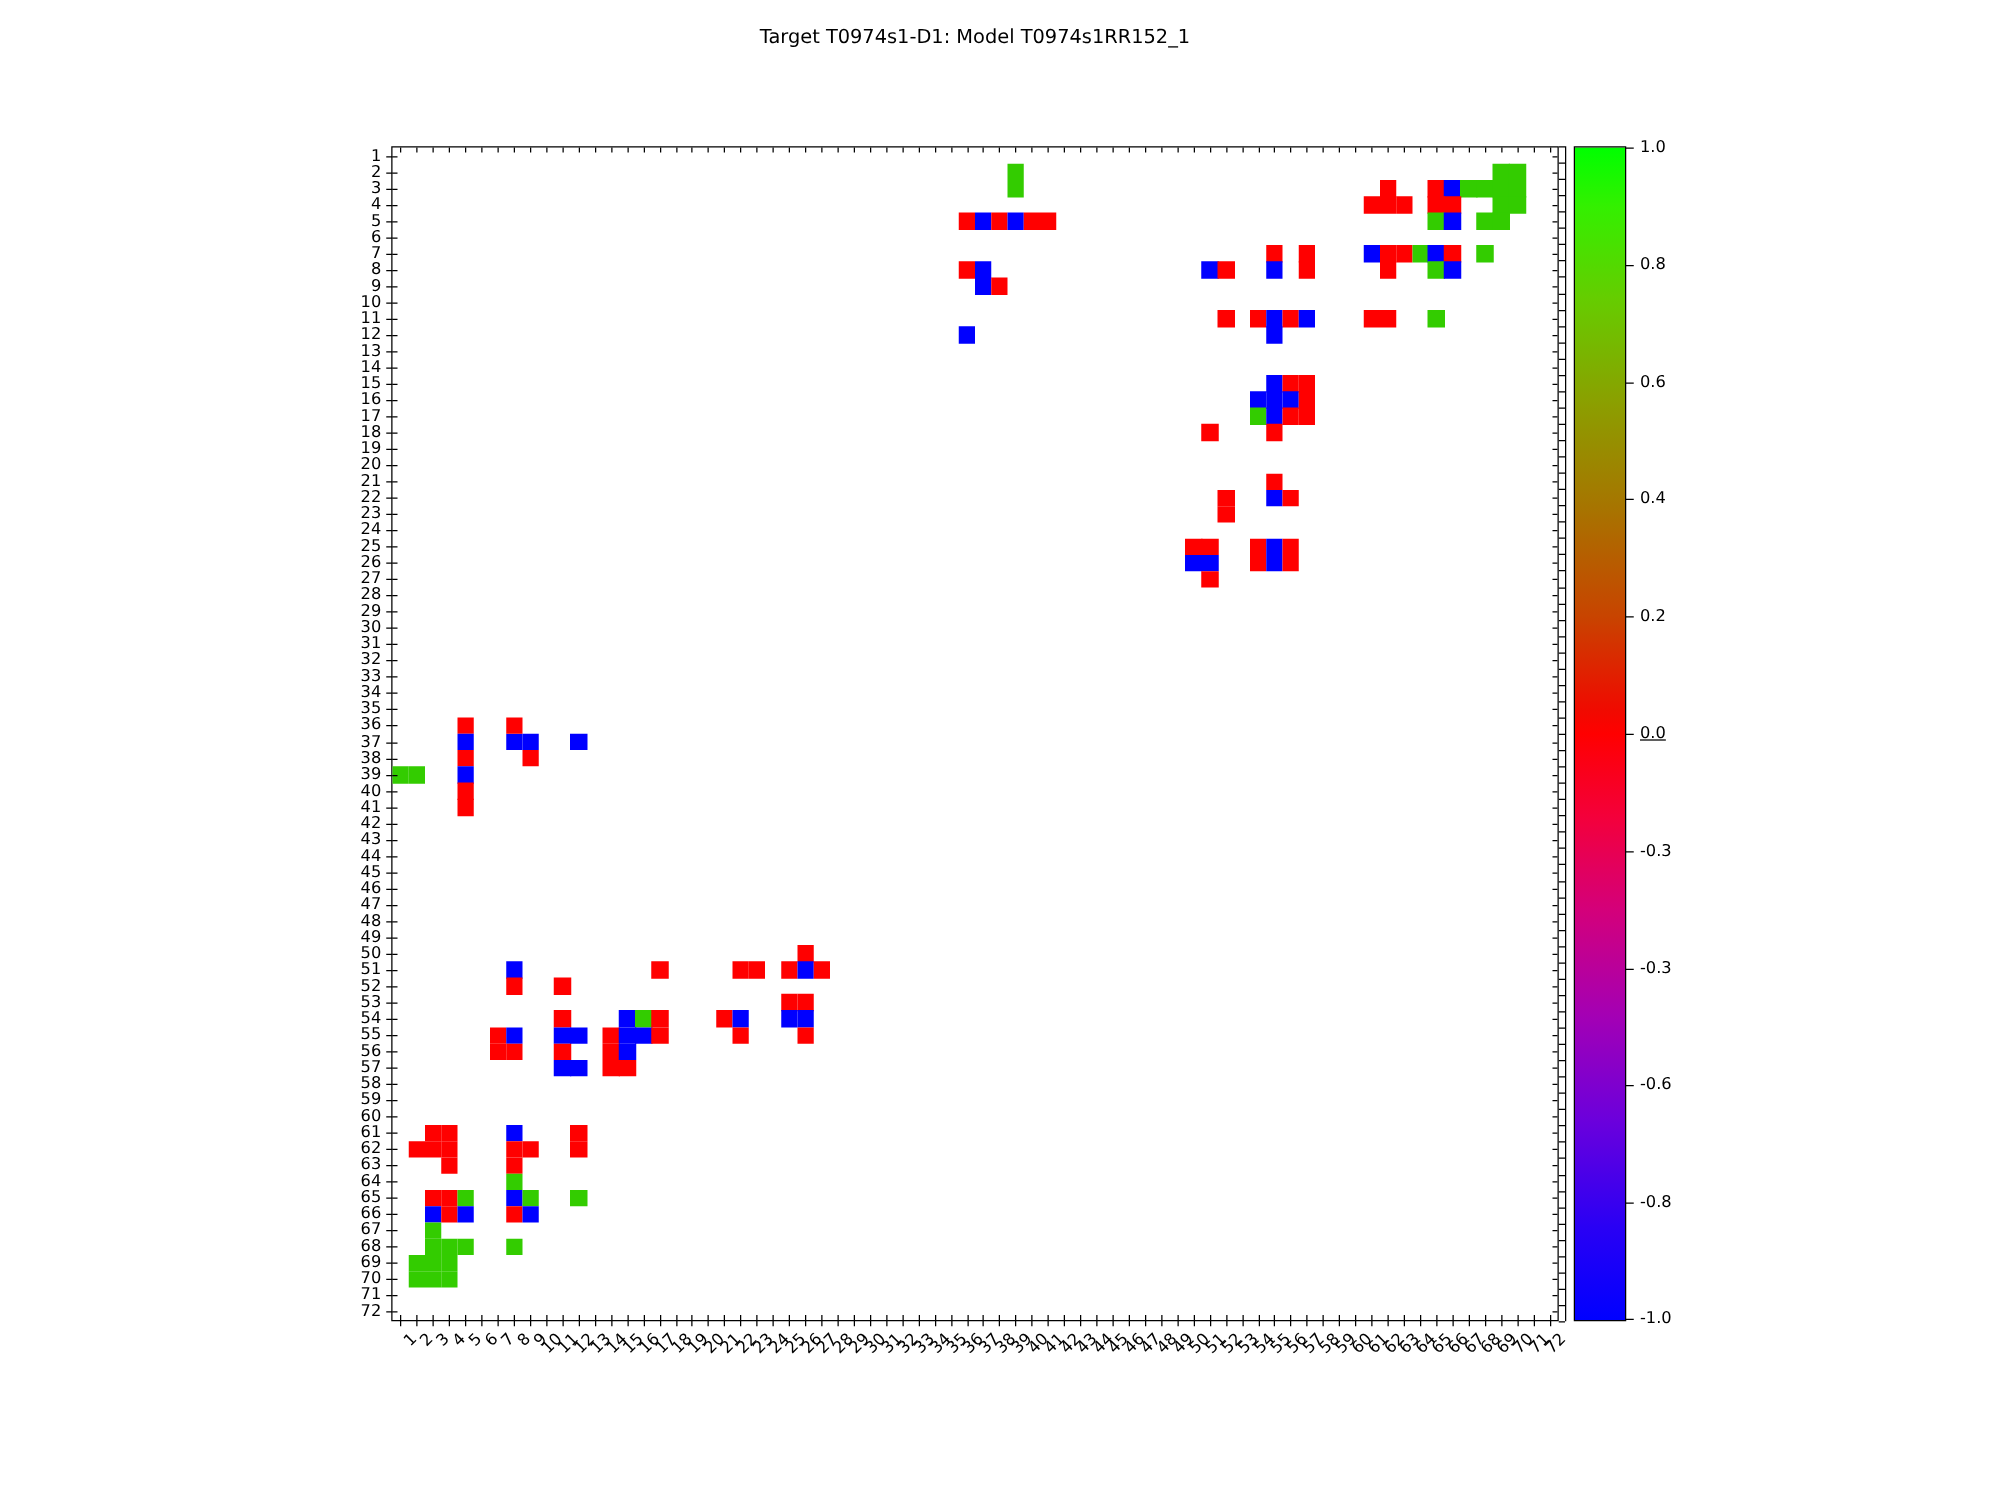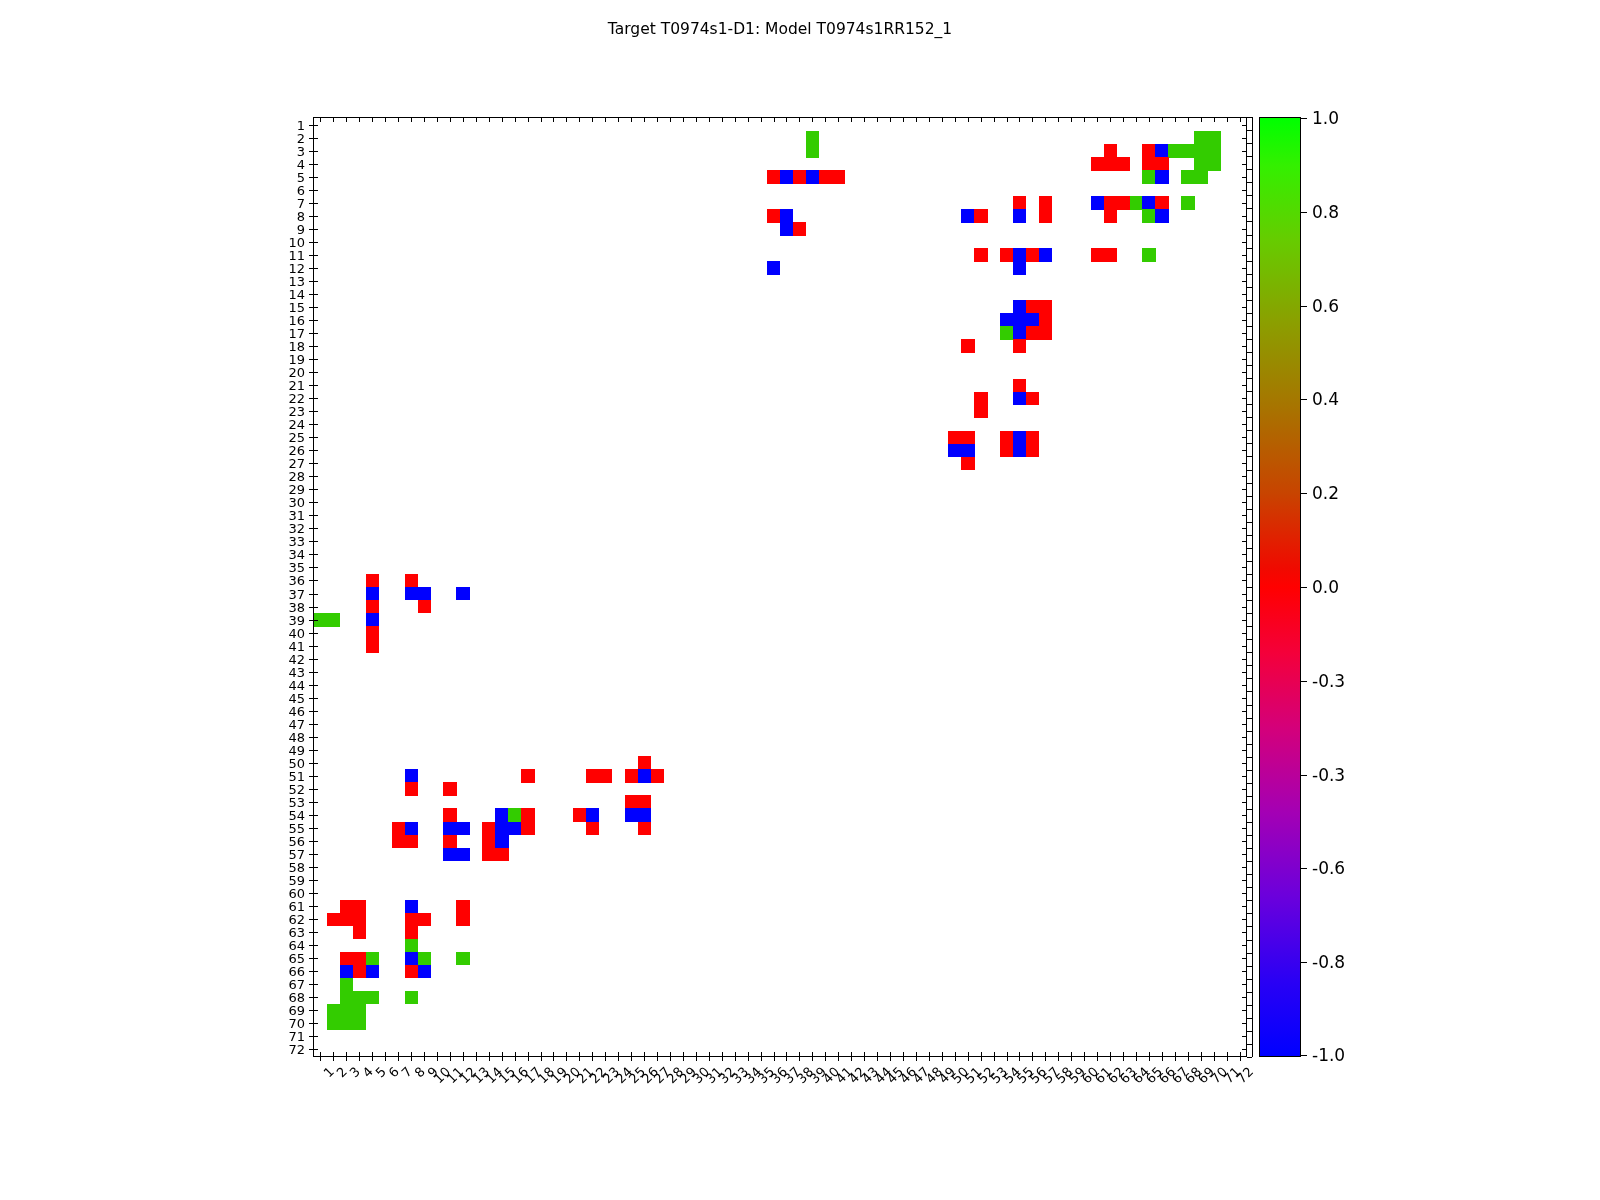--- a/index.html
+++ b/index.html
@@ -42,21 +42,21 @@
           #c84400 40%,
           #f00a00 48%,
           #ff0000 50%,
           #f4003a 57%,
           #d4007a 65%,
           #a400b4 74%,
           #6b00dc 83%,
           #2a00f4 92%,
           #0000ff 100%);}
   .cbtick{position:absolute;left:100%;width:7px;height:1px;background:#000;}
-  .cblabel{position:absolute;left:100%;margin-left:12px;font-size:17px;
+  .cblabel{position:absolute;left:100%;margin-left:12px;font-size:13px;
            transform:translateY(-50%);white-space:nowrap;color:#000;}
 
   
   #cbar-spine{position:absolute;left:1252px;top:117px;width:1.1px;height:940px;background:#000;}
   .cbspine-tick{position:absolute;left:-5px;width:5px;height:1px;background:#000;}
 </style>
 </head>
 <body>
 <div id="root">
 
@@ -1043,21 +1043,21 @@
       <div class="cblabel" style="top: 0px;">1.0</div>
       <div class="cbtick" style="top: 93.8px;"></div>
       <div class="cblabel" style="top: 93.8px;">0.8</div>
       <div class="cbtick" style="top: 187.6px;"></div>
       <div class="cblabel" style="top: 187.6px;">0.6</div>
       <div class="cbtick" style="top: 281.4px;"></div>
       <div class="cblabel" style="top: 281.4px;">0.4</div>
       <div class="cbtick" style="top: 375.2px;"></div>
       <div class="cblabel" style="top: 375.2px;">0.2</div>
       <div class="cbtick" style="top: 469px;"></div>
-      <div class="cblabel" style="top: 469px;">0.0</div>
+      <div class="cblabel" style="top: 469px; text-decoration: underline;">0.0</div>
       <div class="cbtick" style="top: 562.8px;"></div>
       <div class="cblabel" style="top: 562.8px;">-0.3</div>
       <div class="cbtick" style="top: 656.6px;"></div>
       <div class="cblabel" style="top: 656.6px;">-0.3</div>
       <div class="cbtick" style="top: 750.4px;"></div>
       <div class="cblabel" style="top: 750.4px;">-0.6</div>
       <div class="cbtick" style="top: 844.2px;"></div>
       <div class="cblabel" style="top: 844.2px;">-0.8</div>
       <div class="cbtick" style="top: 937px;"></div>
       <div class="cblabel" style="top: 937px;">-1.0</div>

